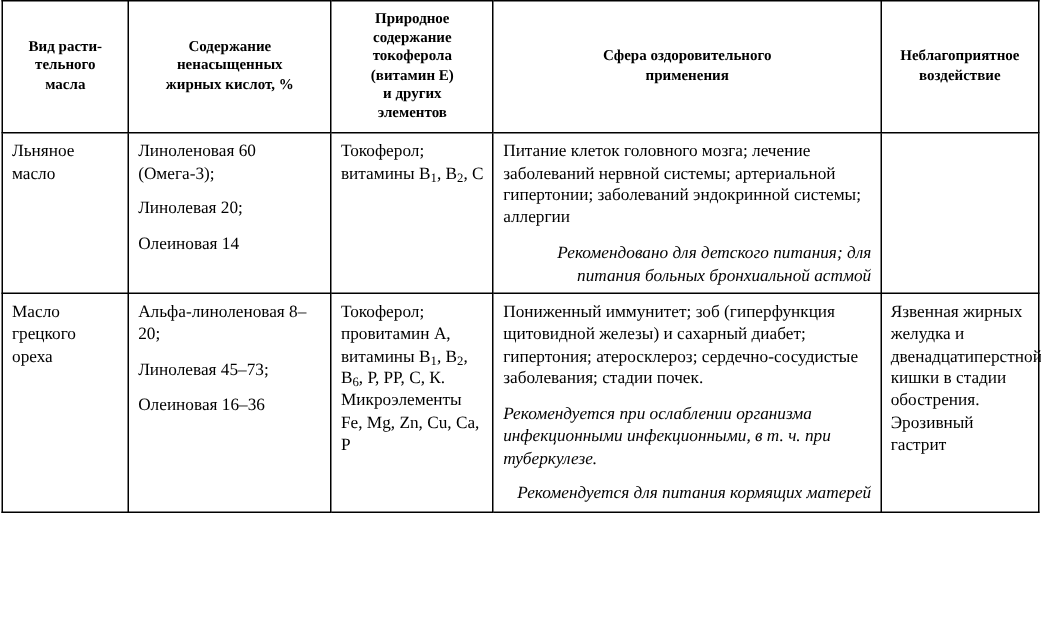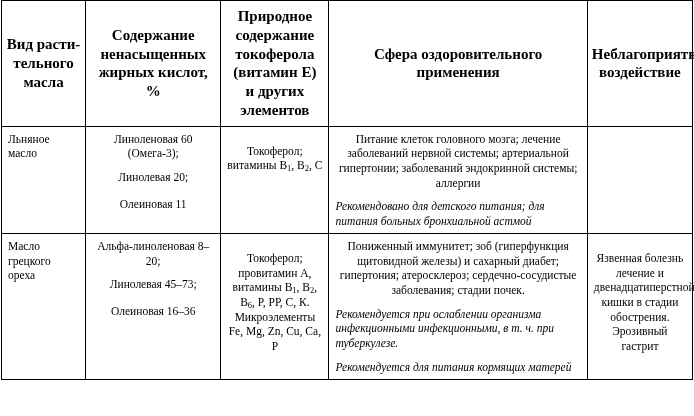--- a/index.html
+++ b/index.html
@@ -31,44 +31,43 @@
     border: 1px solid #000000;
     vertical-align: top;
     padding: 5px 6px 4px 6px;
     font-size: 11.5px;
     line-height: 1.28;
   }
   table.doc-table th {
     text-align: center;
     font-weight: bold;
     vertical-align: middle;
-    font-size: 15px;
+    font-size: 10px;
     line-height: 1.25;
     padding: 6px 4px;
   }
   .col1 { width: 84px; }
   .col2 { width: 135px; }
   .col3 { width: 108px; }
   .col4 { width: 258px; }
   .col5 { width: 105px; }
 
   .para {
     margin: 0 0 9px 0;
-    text-align: center;
   }
   .para:last-child {
     margin-bottom: 0;
-    margin-top: 12px;
   }
   .ital {
     font-style: italic;
     margin: 0 0 9px 0;
   }
   .ital:last-child {
     margin-bottom: 0;
+    text-align: right;
   }
   sub {
     font-size: 8.5px;
     vertical-align: baseline;
     position: relative;
     top: 2px;
   }
   .cell-inner { display: block; }
 </style>
 </head>
@@ -104,21 +103,21 @@
     </thead>
     <tbody>
 
       <tr>
         <td>
           <span class="cell-inner">Льняное<br>масло</span>
         </td>
         <td>
           <p class="para">Линоленовая 60 (Омега-3);</p>
           <p class="para">Линолевая 20;</p>
-          <p class="para">Олеиновая 11</p>
+          <p class="para">Олеиновая 14</p>
         </td>
         <td>
           <p class="para">Токоферол; витамины В<sub>1</sub>, В<sub>2</sub>, С</p>
         </td>
         <td>
           <p class="para">Питание клеток головного мозга; лечение заболеваний нервной системы; артериальной гипертонии; заболеваний эндокринной системы; аллергии</p>
           <p class="ital">Рекомендовано для детского питания; для питания больных бронхиальной астмой</p>
         </td>
         <td>
           <span class="cell-inner"></span>
@@ -136,19 +135,19 @@
         </td>
         <td>
           <p class="para">Токоферол; провитамин А, витамины В<sub>1</sub>, В<sub>2</sub>, В<sub>6</sub>, Р, РР, С, К. Микроэлементы Fe, Mg, Zn, Cu, Ca, Р</p>
         </td>
         <td>
           <p class="para">Пониженный иммунитет; зоб (гиперфункция щитовидной железы) и сахарный диабет; гипертония; атеросклероз; сердечно-сосудистые заболевания; стадии почек.</p>
           <p class="ital">Рекомендуется при ослаблении организма инфекционными инфекционными, в т. ч. при туберкулезе.</p>
           <p class="ital">Рекомендуется для питания кормящих матерей</p>
         </td>
         <td>
-          <p class="para">Язвенная болезнь лечение и двенадцатиперстной кишки в стадии обострения. Эрозивный гастрит</p>
+          <p class="para">Язвенная жирных желудка и двенадцатиперстной кишки в стадии обострения. Эрозивный гастрит</p>
         </td>
       </tr>
 
     </tbody>
   </table>
 </div>
 
 </body></html>

